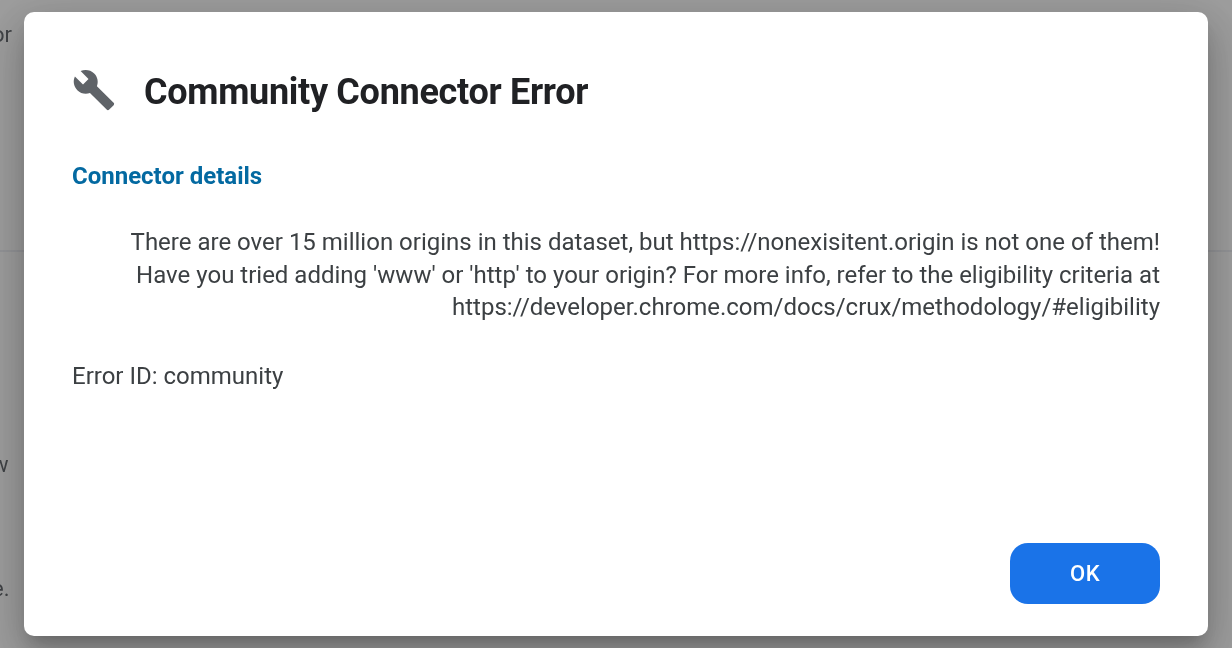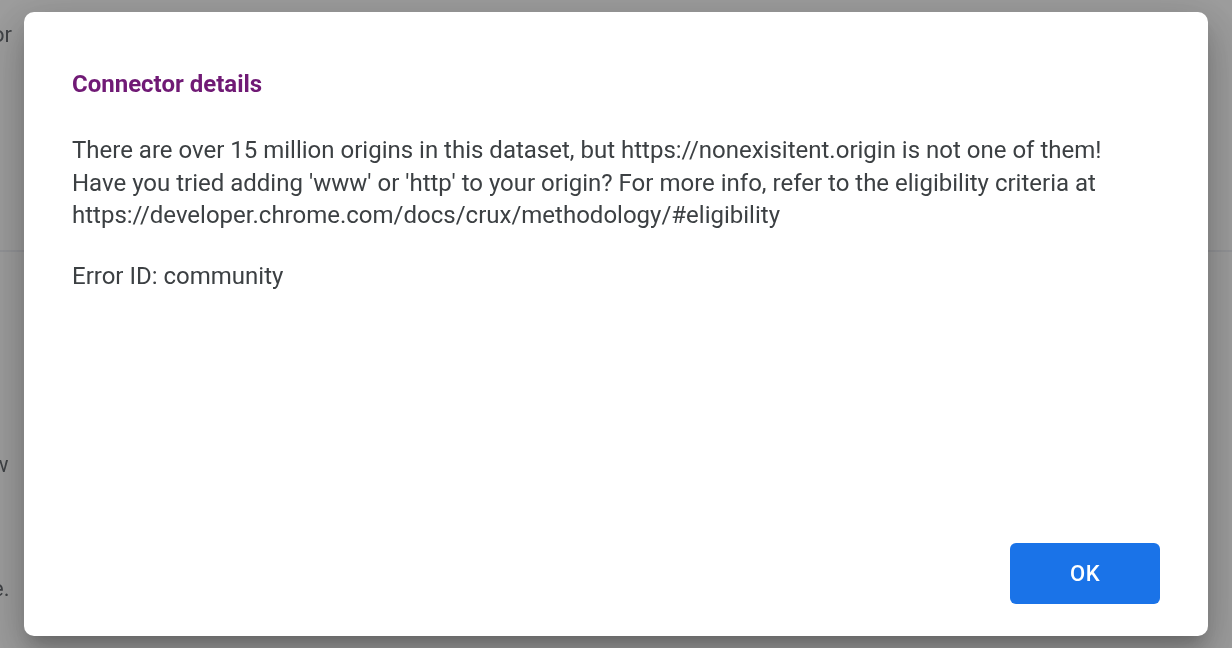--- a/index.html
+++ b/index.html
@@ -71,39 +71,40 @@
       font-size: 24px;
       line-height: 1.35;
       color: #3c4043;
     }
     .intro-text {
       margin-bottom: 36px;
     }
     .details-heading {
       font-size: 24px;
       font-weight: 700;
-      color: #701a75;
+      color: #0369a1;
       margin-bottom: 34px;
     }
     .details-text {
-      margin-bottom: 28px;
+      margin-bottom: 36px;
+      text-align: right;
     }
     .error-id {
       margin-bottom: 20px;
     }
     .dialog-actions {
       margin-top: auto;
       display: flex;
       justify-content: flex-end;
     }
     .ok-button {
       background: #1a73e8;
       color: #fff;
       border: none;
-      border-radius: 6px;
+      border-radius: 18px;
       font-size: 22px;
       font-weight: 500;
       padding: 18px 48px;
       min-width: 150px;
       cursor: pointer;
       font-family: inherit;
       letter-spacing: 0.5px;
     }
   </style>
 </head>
@@ -111,20 +112,28 @@
 
 <span class="backdrop-text bt1">or</span>
 
 <span class="backdrop-text bt3">w</span>
 <span class="backdrop-text bt4">e.</span>
 <div class="hr-line"></div>
 
 <div class="scrim"></div>
 
 <div class="dialog">
+  <div class="dialog-header">
+    <span class="wrench-icon">
+      <svg width="44" height="44" viewBox="0 0 24 24" fill="currentColor">
+        <path d="M22.7 19l-9.1-9.1c.9-2.3.4-5-1.5-6.9-2-2-5-2.4-7.4-1.3L9 6 6 9 1.6 4.7C.4 7.1.9 10.1 2.9 12.1c1.9 1.9 4.6 2.4 6.9 1.5l9.1 9.1c.4.4 1 .4 1.4 0l2.3-2.3c.5-.4.5-1.1.1-1.4z"></path>
+      </svg>
+    </span>
+    <h1 class="dialog-title">Community Connector Error</h1>
+  </div>
 
   <div class="dialog-body">
     <h2 class="details-heading">Connector details</h2>
     <p class="details-text">There are over 15 million origins in this dataset, but https://nonexisitent.origin is not one of them! Have you tried adding 'www' or 'http' to your origin? For more info, refer to the eligibility criteria at https://developer.chrome.com/docs/crux/methodology/#eligibility</p>
     <p class="error-id">Error ID: community</p>
   </div>
 
   <div class="dialog-actions">
     <button class="ok-button">OK</button>
   </div>

